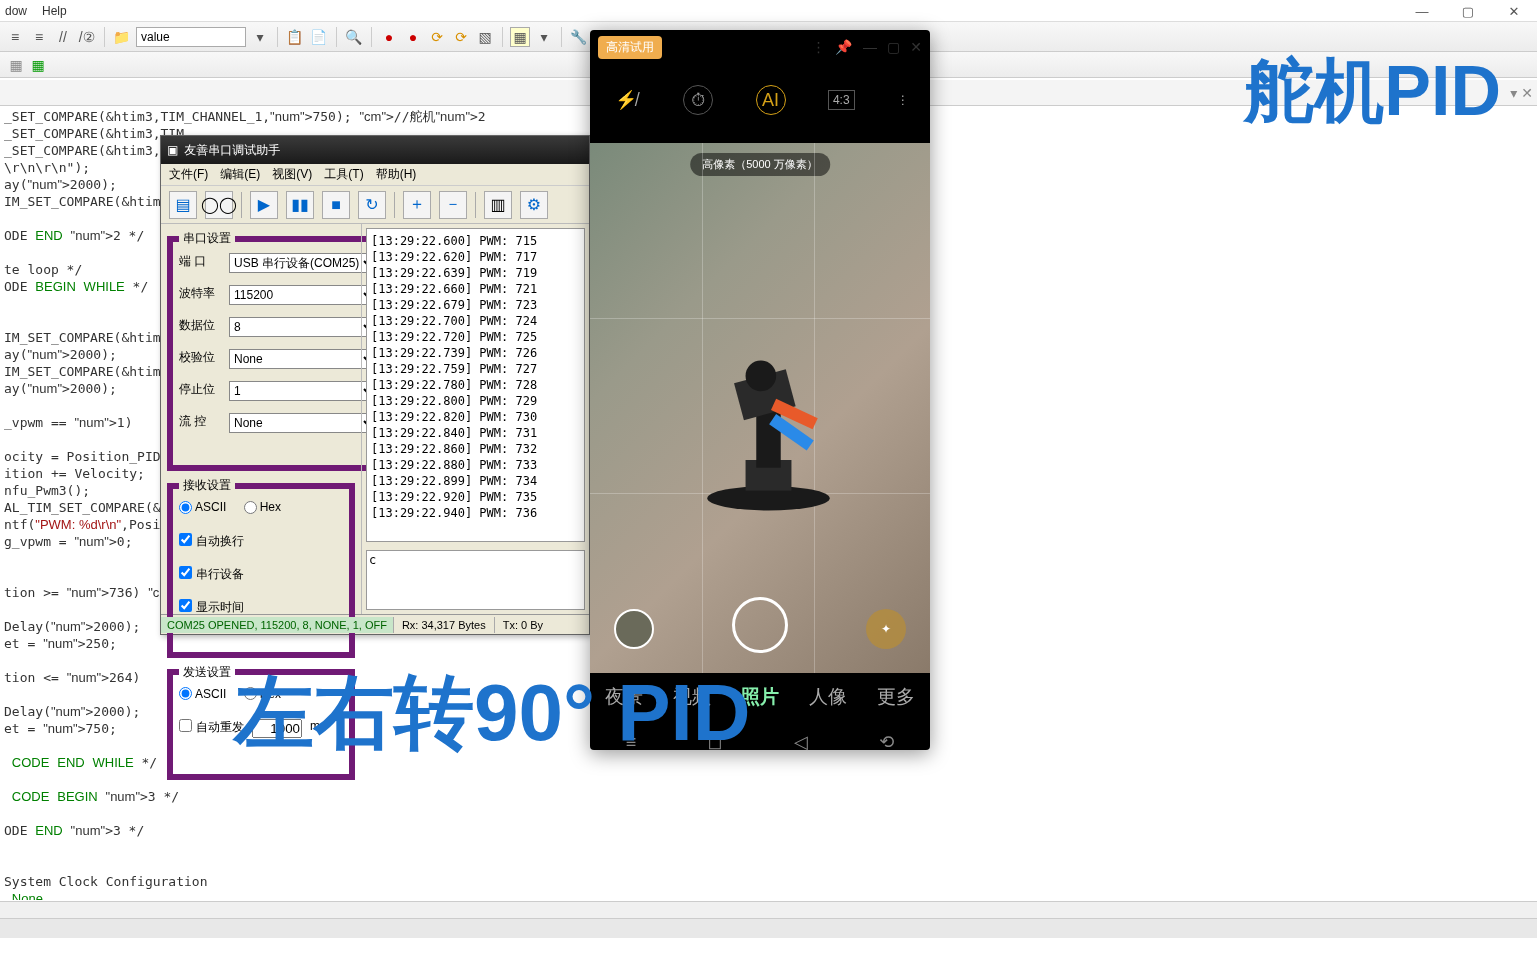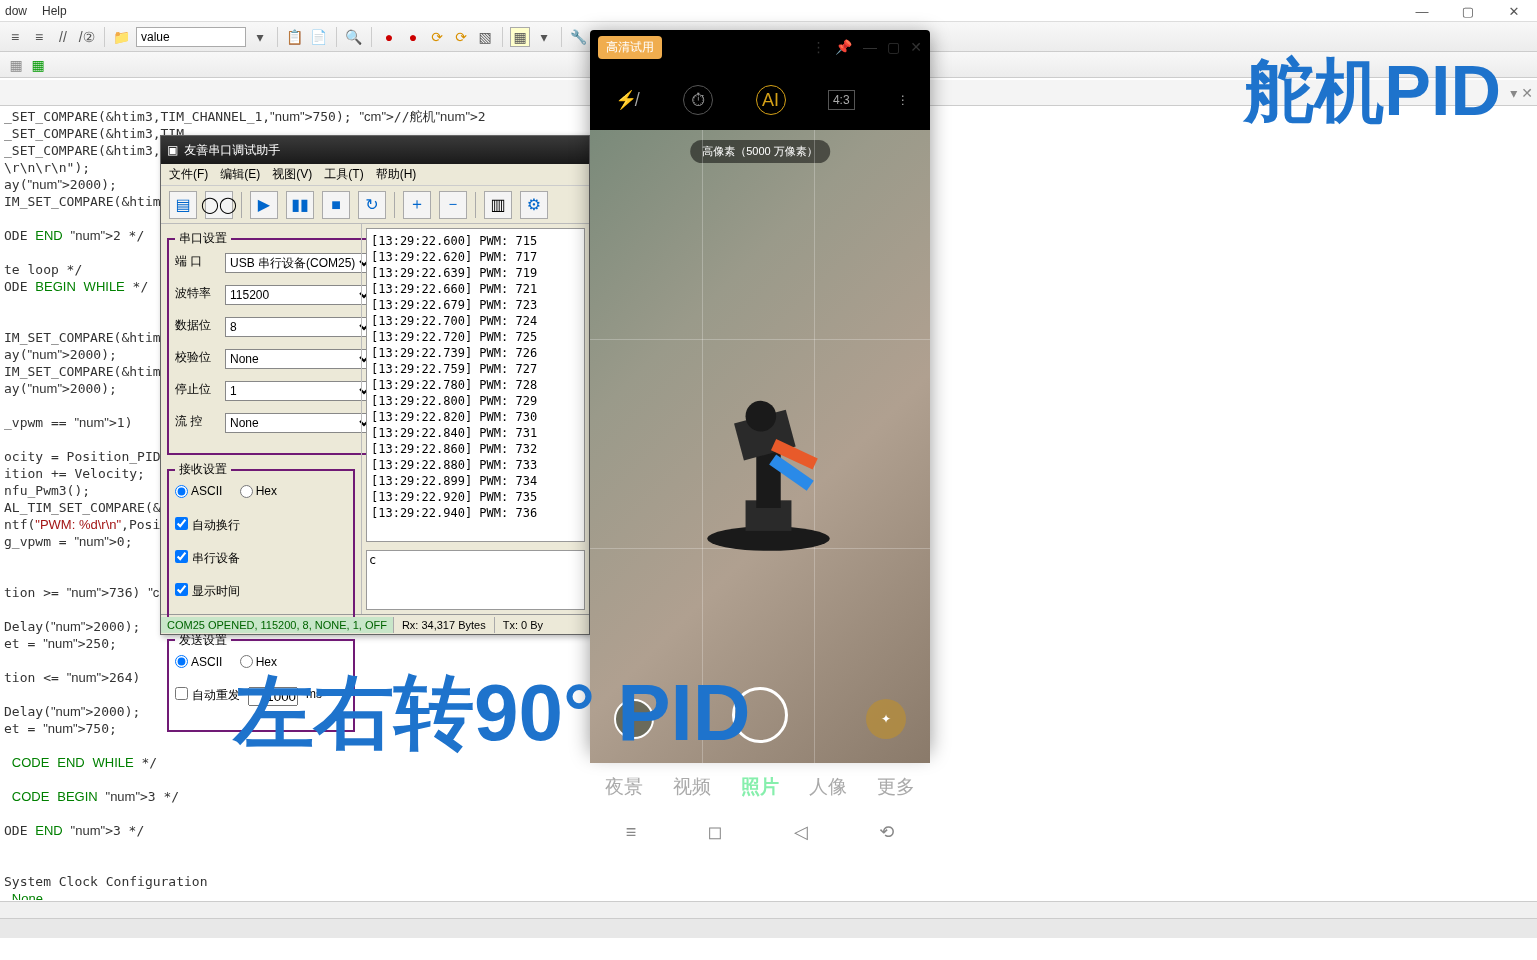--- a/index.html
+++ b/index.html
@@ -32,37 +32,37 @@
 .serial-body { display: flex; height: calc(100% - 28px - 22px - 38px - 20px); }
 .serial-left { width: 200px; padding: 6px; }
 .serial-right { flex: 1; border-left: 1px solid #bbb; display: flex; flex-direction: column; }
 .serial-log { flex: 1; background: #fff; border: 1px solid #999; margin: 4px; padding: 4px; font-family: Consolas, monospace; font-size: 12px; line-height: 16px; overflow: hidden; white-space: pre; }
 .serial-input { height: 60px; margin: 4px; }
 .serial-input textarea { width: 100%; height: 100%; border: 1px solid #999; font-family: Consolas, monospace; font-size: 12px; padding: 2px; resize: none; }
 .serial-status { height: 20px; border-top: 1px solid #999; display: flex; align-items: center; font-size: 11px; }
 .serial-status .s1 { background: #c8e6c9; color: #006400; padding: 2px 6px; flex: 0 0 auto; }
 .serial-status .s2 { padding: 2px 8px; border-left: 1px solid #aaa; }
 
-fieldset { border: 2px solid #701a75; margin-bottom: 6px; padding: 6px 6px 8px; }
+fieldset { border: 6px solid #701a75; margin-bottom: 6px; padding: 6px 6px 20px; }
 fieldset legend { font-size: 12px; padding: 0 4px; }
 .frow { display: flex; align-items: flex-start; margin-bottom: 12px; gap: 4px; }
 .frow label { width: 46px; font-size: 12px; }
 .frow select, .frow input[type=text] { flex: 1; height: 20px; border: 1px solid #888; font-size: 12px; background: #fff; }
 .chk { display: flex; align-items: flex-start; gap: 4px; margin: 16px 0; font-size: 12px; }
 .rad { display: inline-flex; align-items: center; gap: 3px; margin-right: 14px; font-size: 12px; }
 
 
 .phone { position: absolute; left: 590px; top: 30px; width: 340px; height: 720px; background: #000; border-radius: 4px; box-shadow: 0 4px 20px rgba(0,0,0,0.4); }
 .phone-titlebar { position: absolute; left: 590px; top: 30px; width: 340px; height: 34px; display: flex; align-items: center; padding: 0 8px; z-index: 5; }
 .phone-titlebar .badge { background: #f0ad4e; color: #fff; border-radius: 4px; padding: 3px 8px; font-size: 12px; }
 .phone-titlebar .winbtns { margin-left: auto; display: flex; gap: 10px; color: #333; font-size: 14px; }
 .phone-top { height: 60px; margin-top: 40px; display: flex; align-items: center; justify-content: space-around; }
 .phone-top .picon { color: #aaa; font-size: 18px; width: 30px; height: 30px; border: 1px solid #555; border-radius: 50%; display: flex; align-items: center; justify-content: center; }
 .phone-top .ai { color: #d4a017; border-color: #d4a017; }
-.phone-view { position: relative; height: 633px; background: linear-gradient(135deg,#7a8a7a 0%, #9a9a8a 30%, #b0a090 60%, #8a7a6a 100%); overflow: hidden; }
+.phone-view { position: relative; height: 530px; background: linear-gradient(135deg,#7a8a7a 0%, #9a9a8a 30%, #b0a090 60%, #8a7a6a 100%); overflow: hidden; margin-top: 13px; }
 .phone-view .pill { position: absolute; top: 10px; left: 50%; transform: translateX(-50%); background: rgba(0,0,0,0.5); color: #fff; padding: 4px 12px; border-radius: 12px; font-size: 11px; }
 .phone-view .grid-line { position: absolute; background: rgba(255,255,255,0.25); }
 .phone-view .robot { position: absolute; left: 30%; top: 25%; width: 45%; height: 55%; }
 .phone-view .shutter { position: absolute; bottom: 20px; left: 50%; transform: translateX(-50%); width: 56px; height: 56px; border: 3px solid #fff; border-radius: 50%; }
 .phone-view .thumb { position: absolute; bottom: 24px; left: 24px; width: 40px; height: 40px; border: 2px solid #fff; border-radius: 50%; background: #6a6a5a; }
 .phone-view .wand { position: absolute; bottom: 24px; right: 24px; width: 40px; height: 40px; border-radius: 50%; background: rgba(180,140,60,0.8); display: flex; align-items: center; justify-content: center; color: #fff; }
 .phone-modes { height: 48px; display: flex; align-items: center; justify-content: space-around; color: #aaa; font-size: 19px; }
 .phone-modes .active { color: #86efac; font-weight: bold; }
 .phone-nav { height: 42px; display: flex; align-items: center; justify-content: space-around; color: #888; font-size: 18px; }
 

